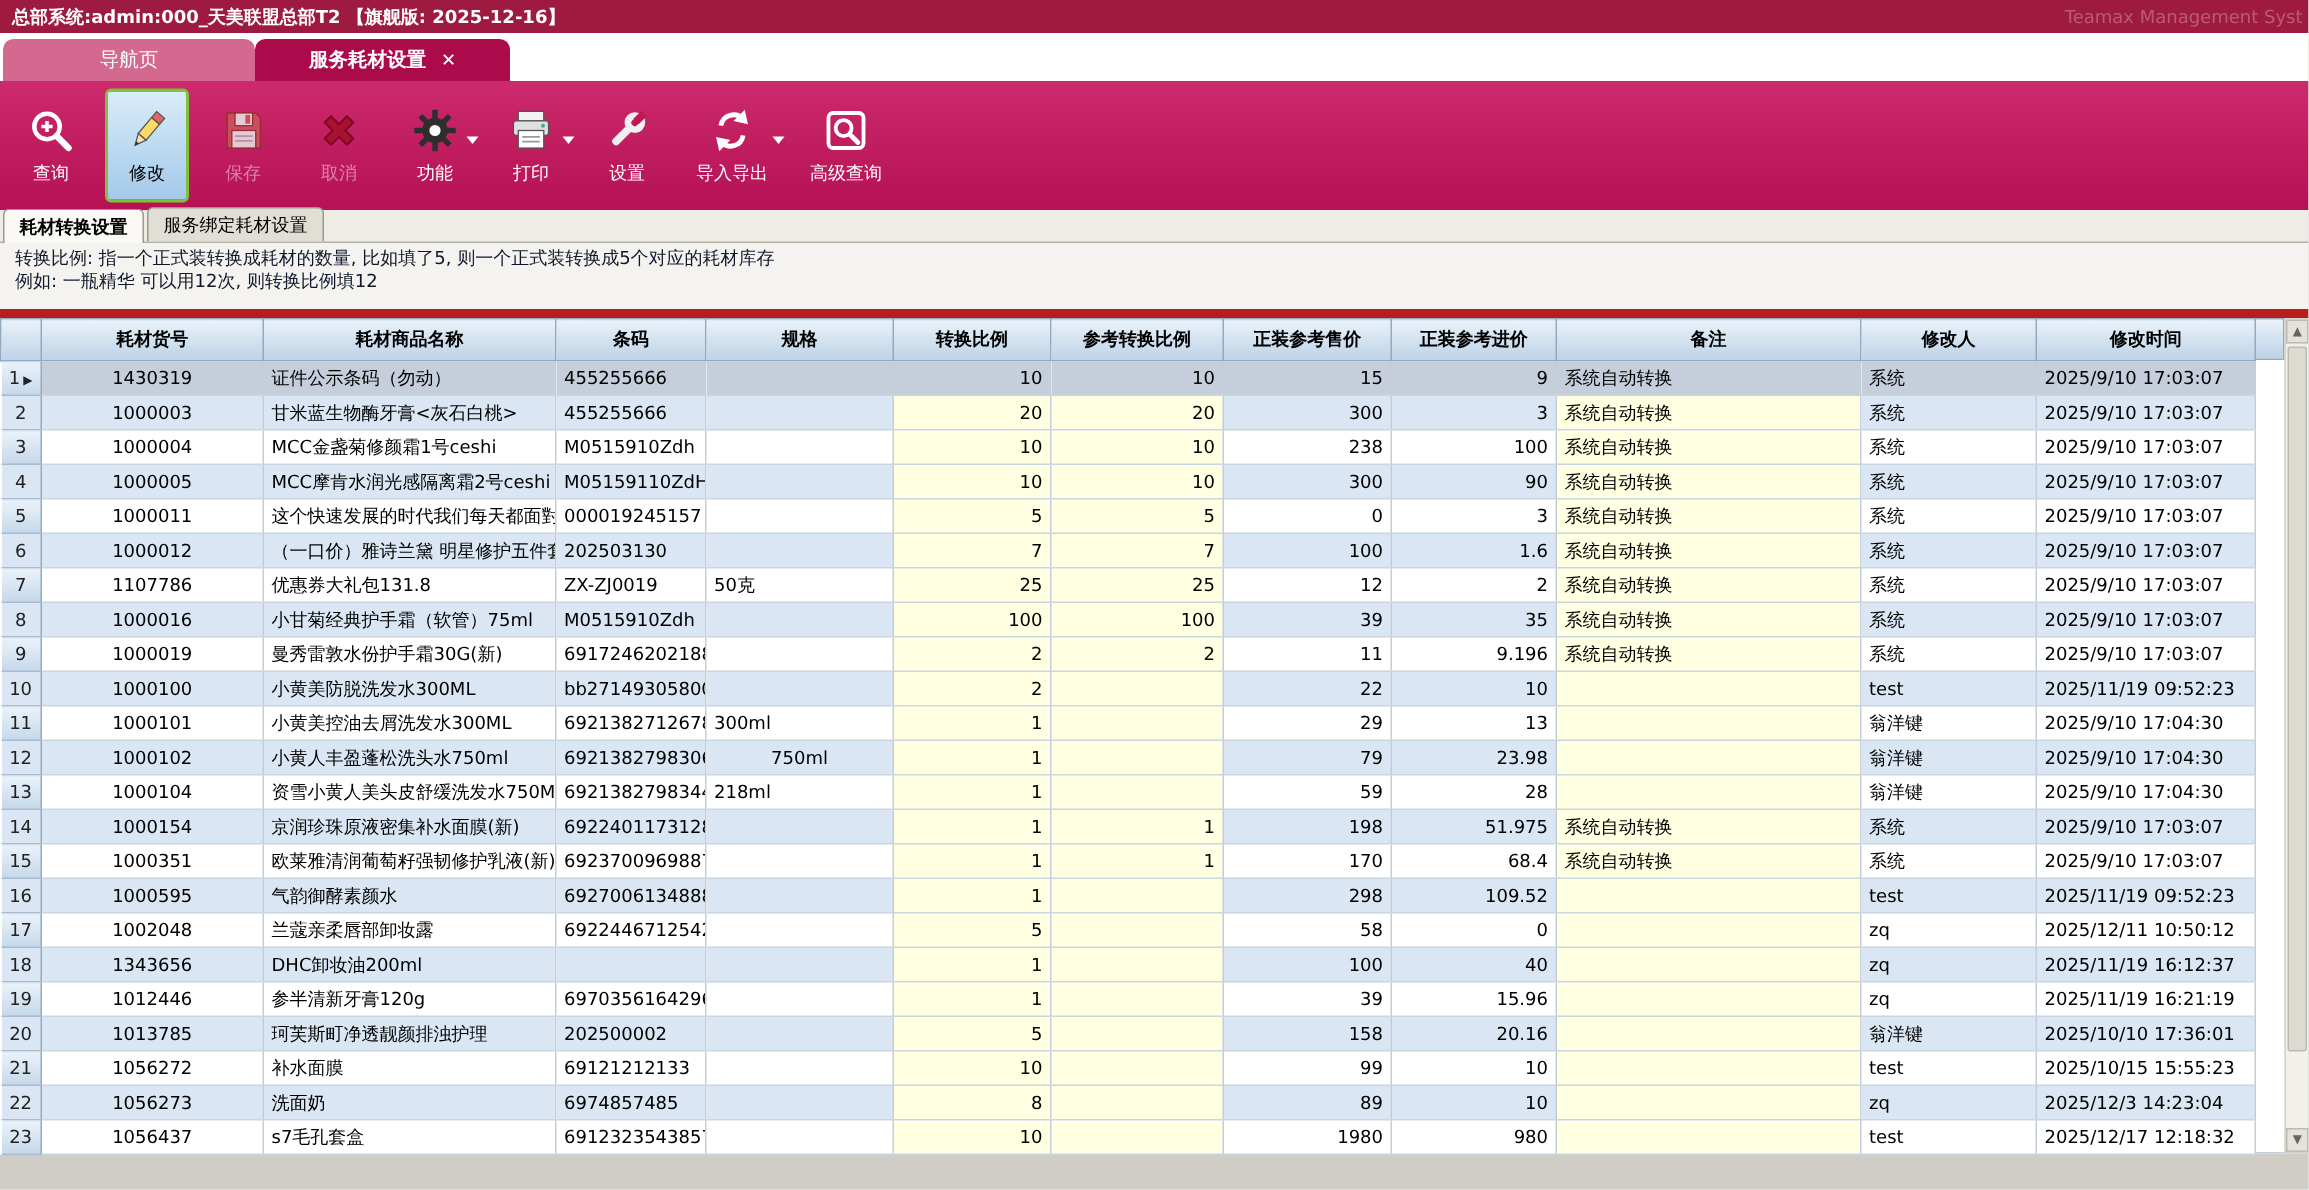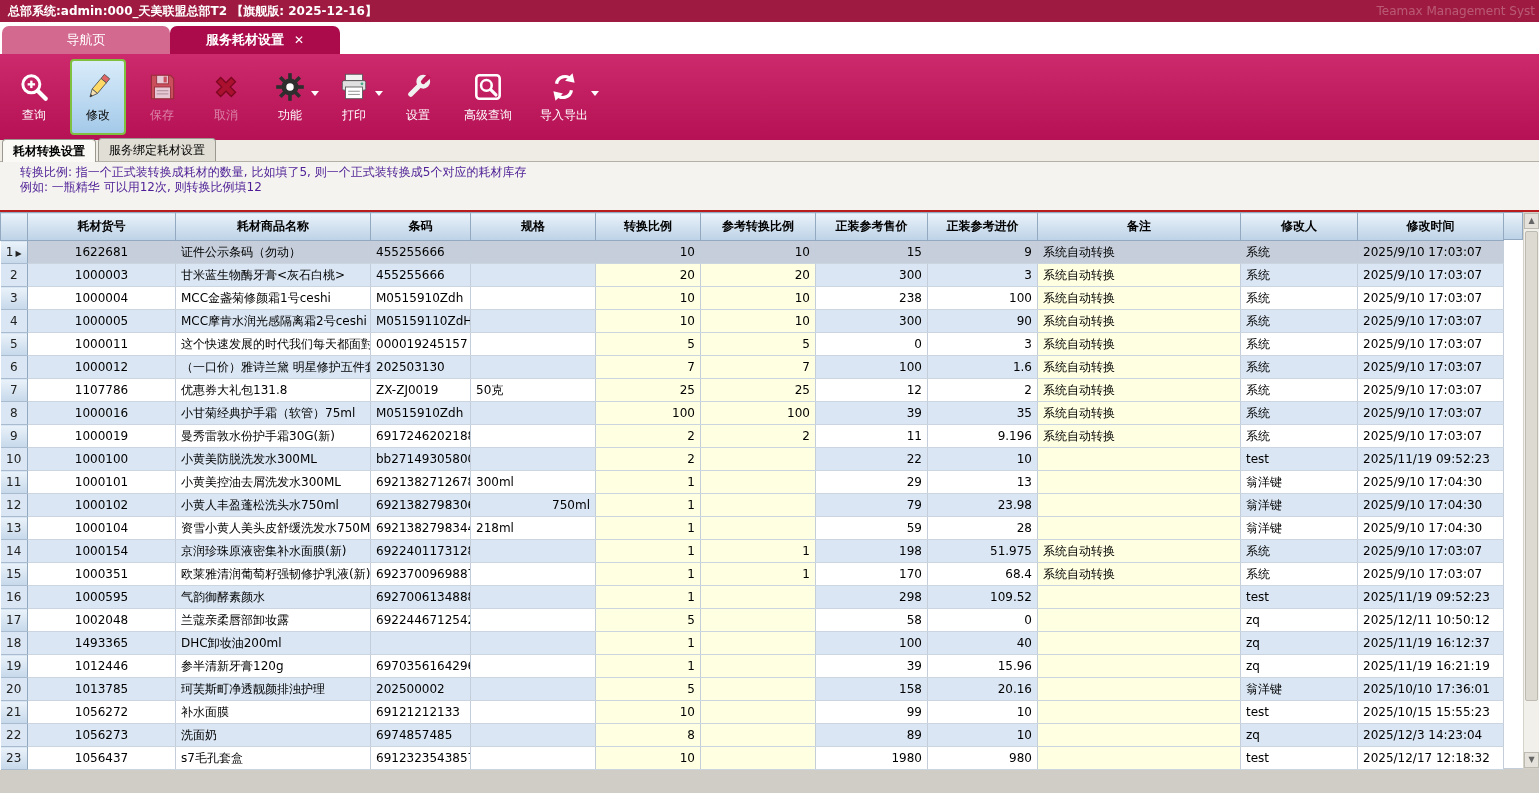--- a/index.html
+++ b/index.html
@@ -28,21 +28,21 @@
   .tbtn.disabled .lbl{color:rgba(255,255,255,.45);}
   .tbtn.disabled .icon{opacity:.8;}
   .tbtn .dd{position:absolute;right:-1px;top:32px;width:0;height:0;border-left:4px solid transparent;border-right:4px solid transparent;border-top:5px solid #fff;}
 
   
   .subtabs{height:22px;background:#EEECE5;display:flex;align-items:flex-end;gap:2px;padding-left:2px;border-bottom:1px solid #B3B0A6;}
   .subtab{padding:3px 10px 2px;border:1px solid #9a988f;border-bottom:none;border-radius:4px 4px 0 0;background:#E1DED5;font-size:12px;}
   .subtab.active{background:#FAF9F5;font-weight:bold;position:relative;top:1px;}
 
   
-  .infopanel{height:50px;background:#F4F3EF;border-bottom:2px solid #b91c1c;padding:3px 20px 0;line-height:15px;font-size:12px;color:#4c1d95;}
+  .infopanel{height:50px;background:#F4F3EF;border-bottom:6px solid #b91c1c;padding:3px 10px 0;line-height:15px;font-size:12px;color:#0f172a;}
 
   
   .gridwrap{height:581px;background:#CFCDC5;display:flex;align-items:flex-start;}
   .gridscroll{height:557px;display:flex;align-items:flex-start;}
   table{border-collapse:collapse;table-layout:fixed;width:1503px;background:#fff;}
   th,td{overflow:hidden;white-space:nowrap;font-size:12px;padding:0 5px;}
   thead th{height:28px;background:linear-gradient(#EAF2FA,#BCD2E6);border:1px solid #93A9C0;font-weight:bold;text-align:center;color:#000;}
   tbody td{height:23px;border-right:1px solid #C3CEDA;border-bottom:1px solid #CBD5DF;}
   tbody tr:nth-child(even) td{background:#DAE6F3;}
   tbody td.rownum{background:linear-gradient(#EAF2FA,#C6D8EA);border-right:1px solid #93A9C0;border-bottom:1px solid #A9BCCF;text-align:center;color:#222;padding:0 2px;}
@@ -164,38 +164,38 @@
             <rect x="13.6" y="1" width="4.8" height="7" fill="#BE1858"></rect>
             <circle cx="16" cy="9" r="2.2" fill="#BE1858"></circle>
           </g>
         </svg>
       </span>
       <span class="lbl">设置</span>
     </div>
     <div class="tbtn wide">
       <span class="icon">
         <svg viewBox="0 0 32 32">
-          <rect x="5" y="5" width="22" height="22" rx="3" fill="none" stroke="#fff" stroke-width="2.4"></rect>
-          <circle cx="14.5" cy="14.5" r="5" fill="none" stroke="#fff" stroke-width="2.4"></circle>
-          <line x1="18.5" y1="18.5" x2="23.5" y2="23.5" stroke="#fff" stroke-width="3" stroke-linecap="round"></line>
-        </svg>
-      </span>
-      <span class="lbl">高级查询</span>
-    </div>
-    <div class="tbtn wide">
-      <span class="icon">
-        <svg viewBox="0 0 32 32">
           <path d="M9 13 A8 8 0 0 1 23 9" fill="none" stroke="#fff" stroke-width="3"></path>
           <polygon points="24,3 26,12 17,10" fill="#fff"></polygon>
           <path d="M23 19 A8 8 0 0 1 9 23" fill="none" stroke="#fff" stroke-width="3"></path>
           <polygon points="8,29 6,20 15,22" fill="#fff"></polygon>
         </svg>
       </span>
       <span class="lbl">导入导出</span>
       <span class="dd"></span>
+    </div>
+    <div class="tbtn wide">
+      <span class="icon">
+        <svg viewBox="0 0 32 32">
+          <rect x="5" y="5" width="22" height="22" rx="3" fill="none" stroke="#fff" stroke-width="2.4"></rect>
+          <circle cx="14.5" cy="14.5" r="5" fill="none" stroke="#fff" stroke-width="2.4"></circle>
+          <line x1="18.5" y1="18.5" x2="23.5" y2="23.5" stroke="#fff" stroke-width="3" stroke-linecap="round"></line>
+        </svg>
+      </span>
+      <span class="lbl">高级查询</span>
     </div>
   </div>
 
 <div class="subtabs">
   <div class="subtab active">耗材转换设置</div>
   <div class="subtab">服务绑定耗材设置</div>
 </div>
 
 <div class="infopanel">
   <div>转换比例: 指一个正式装转换成耗材的数量, 比如填了5, 则一个正式装转换成5个对应的耗材库存</div>
@@ -231,21 +231,21 @@
             <th>正装参考售价</th>
             <th>正装参考进价</th>
             <th>备注</th>
             <th>修改人</th>
             <th>修改时间</th>
           </tr>
         </thead>
         <tbody>
           <tr class="sel">
             <td class="rownum">1<span class="selarrow">▶</span></td>
-            <td style="text-align: center;">1622681</td>
+            <td style="text-align: center;">1430319</td>
             <td style="text-align: left;">证件公示条码（勿动）</td>
             <td style="text-align: left;">455255666</td>
             <td style="text-align: left;"></td>
             <td style="text-align: right;">10</td>
             <td style="text-align: right;">10</td>
             <td style="text-align: right;">15</td>
             <td style="text-align: right;">9</td>
             <td style="text-align: left;">系统自动转换</td>
             <td style="text-align: left;">系统</td>
             <td style="text-align: left;">2025/9/10 17:03:07</td>
@@ -388,21 +388,21 @@
             <td style="text-align: right;">13</td>
             <td style="text-align: left; background: rgb(255, 255, 225);"></td>
             <td style="text-align: left;">翁洋键</td>
             <td style="text-align: left;">2025/9/10 17:04:30</td>
           </tr>
           <tr>
             <td class="rownum">12</td>
             <td style="text-align: center;">1000102</td>
             <td style="text-align: left;">小黄人丰盈蓬松洗头水750ml</td>
             <td style="text-align: left;">6921382798306</td>
-            <td style="text-align: right; margin-left: 21px;">750ml</td>
+            <td style="text-align: center; margin-left: 21px;">750ml</td>
             <td style="text-align: right; background: rgb(255, 255, 225);">1</td>
             <td style="text-align: right; background: rgb(255, 255, 225);"></td>
             <td style="text-align: right;">79</td>
             <td style="text-align: right;">23.98</td>
             <td style="text-align: left; background: rgb(255, 255, 225);"></td>
             <td style="text-align: left;">翁洋键</td>
             <td style="text-align: left;">2025/9/10 17:04:30</td>
           </tr>
           <tr>
             <td class="rownum">13</td>
@@ -469,21 +469,21 @@
             <td style="text-align: right; background: rgb(255, 255, 225);">5</td>
             <td style="text-align: right; background: rgb(255, 255, 225);"></td>
             <td style="text-align: right;">58</td>
             <td style="text-align: right;">0</td>
             <td style="text-align: left; background: rgb(255, 255, 225);"></td>
             <td style="text-align: left;">zq</td>
             <td style="text-align: left;">2025/12/11 10:50:12</td>
           </tr>
           <tr>
             <td class="rownum">18</td>
-            <td style="text-align: center;">1493365</td>
+            <td style="text-align: center;">1343656</td>
             <td style="text-align: left;">DHC卸妆油200ml</td>
             <td style="text-align: left;"></td>
             <td style="text-align: left;"></td>
             <td style="text-align: right; background: rgb(255, 255, 225);">1</td>
             <td style="text-align: right; background: rgb(255, 255, 225);"></td>
             <td style="text-align: right;">100</td>
             <td style="text-align: right;">40</td>
             <td style="text-align: left; background: rgb(255, 255, 225);"></td>
             <td style="text-align: left;">zq</td>
             <td style="text-align: left;">2025/11/19 16:12:37</td>

